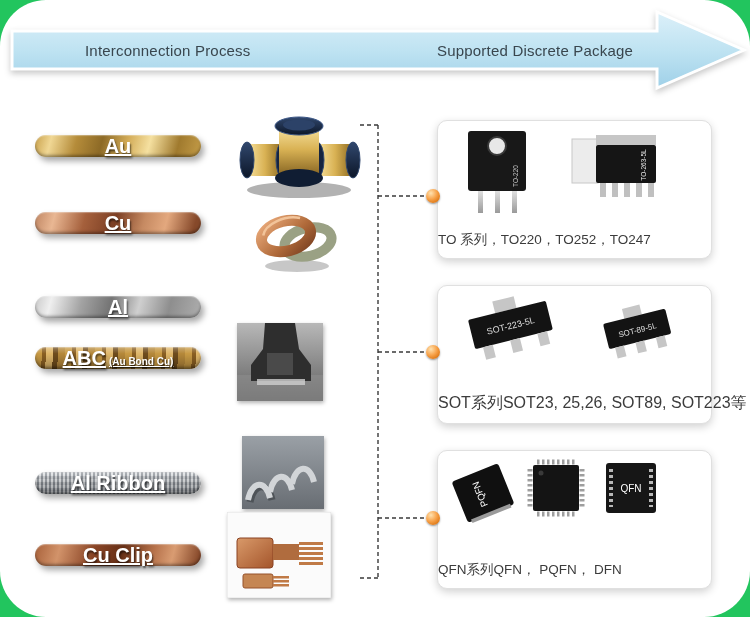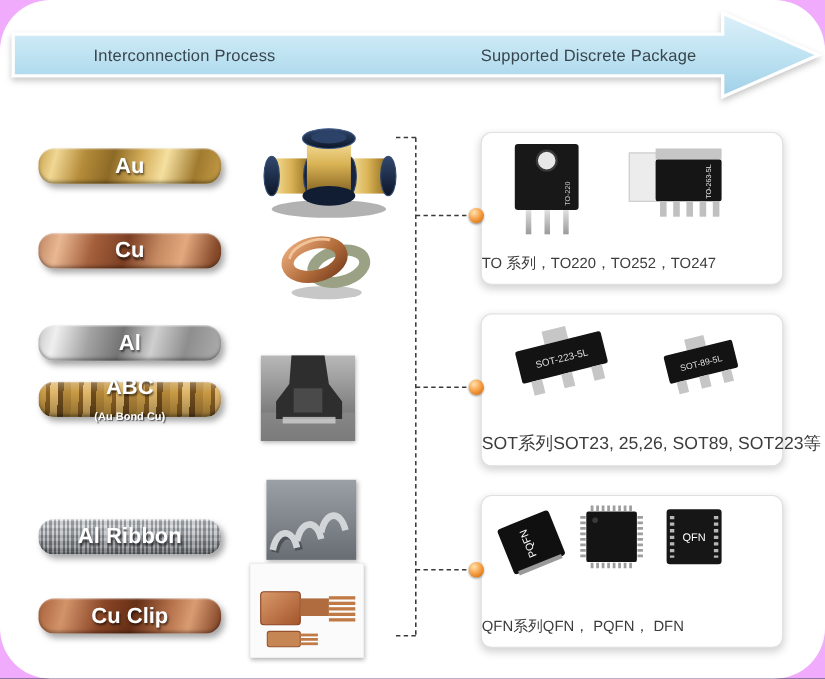--- a/index.html
+++ b/index.html
@@ -1,36 +1,36 @@
 <!DOCTYPE html>
 <html><head>
 <meta charset="utf-8">
 <style>
   html,body{margin:0;padding:0;background:#0b2433;}
-  .slide{position:relative;width:750px;height:617px;background:#f0abfc;overflow:hidden;
+  .slide{position:relative;width:750px;height:617px;background:#22c55e;overflow:hidden;
          font-family:"Liberation Sans",sans-serif;}
   .page{position:absolute;inset:0;background:#ffffff;border-radius:46px;}
 
   
   .banner-svg{position:absolute;left:0;top:0;filter:drop-shadow(0 3px 3px rgba(0,0,0,.22));}
   .hdr{position:absolute;top:42px;font-size:15px;color:#39464e;letter-spacing:.2px;z-index:3;}
   .hdr-left{left:85px;}
   .hdr-right{left:437px;}
 
   
-  .bar{position:absolute;left:35px;width:166px;height:32px;display:flex;align-items:center;
+  .bar{position:absolute;left:35px;width:166px;height:22px;display:flex;align-items:center;
        justify-content:center;gap:3px;color:#fff;font-weight:700;font-size:20px;
        text-shadow:1px 2px 2px rgba(0,0,0,.6);border-radius:14px;z-index:2;
-       box-shadow:3px 4px 6px rgba(0,0,0,.35), inset 0 1px 1px rgba(255,255,255,.35), inset 0 -2px 3px rgba(0,0,0,.35);}
+       box-shadow:3px 4px 6px rgba(0,0,0,.35), inset 0 1px 1px rgba(255,255,255,.35), inset 0 -2px 3px rgba(0,0,0,.35);text-decoration:underline;}
   .bar .note{font-size:10px;font-weight:700;margin-top:7px;text-shadow:1px 1px 1px rgba(0,0,0,.6);text-align:right;}
   .bar-au{top:135px;background-image:linear-gradient(105deg,#c9a14b 0%,#f0d794 10%,#b58c3a 25%,#8d6a26 40%,#d3ac58 55%,#f5e0a0 68%,#a07a2e 85%,#c59d48 100%);}
   .bar-cu{top:212px;background-image:linear-gradient(105deg,#c08663 0%,#e9b793 12%,#a5603c 30%,#7c3f24 48%,#c68a62 65%,#e3a87e 78%,#86492a 95%);}
   .bar-al{top:274px;background-image:linear-gradient(105deg,#c9c9c9 0%,#efefef 10%,#a3a3a3 28%,#757575 45%,#cfcfcf 62%,#8e8e8e 80%,#aeaeae 100%);margin-top:22px;}
   .bar-abc{top:347px;background-image:linear-gradient(180deg,rgba(255,255,255,.28) 0%,rgba(255,255,255,0) 30%,rgba(0,0,0,.28) 100%),
-           repeating-linear-gradient(92deg,#c89a44 0 7px,#8a5f22 7px 11px,#e0b76a 11px 18px,#6f4c1c 18px 23px,#b5883a 23px 30px);flex-direction:column;}
+           repeating-linear-gradient(92deg,#c89a44 0 7px,#8a5f22 7px 11px,#e0b76a 11px 18px,#6f4c1c 18px 23px,#b5883a 23px 30px);}
   .bar-ribbon{top:472px;background-image:linear-gradient(180deg,rgba(255,255,255,.30),rgba(0,0,0,.30)),
            repeating-linear-gradient(90deg,rgba(255,255,255,.5) 0 2px,rgba(90,96,104,.55) 2px 4px),
            repeating-linear-gradient(0deg,#c3c9cf 0 3px,#878e96 3px 6px);}
   .bar-cuclip{top:544px;background-image:linear-gradient(105deg,#a8613a 0%,#d2936a 15%,#8a4526 35%,#662f16 52%,#b5714a 70%,#d99c72 82%,#7a3c1f 100%);}
 
   
   .mid{position:absolute;z-index:2;}
   .photo{box-shadow:1px 2px 4px rgba(0,0,0,.3);}
 
   

